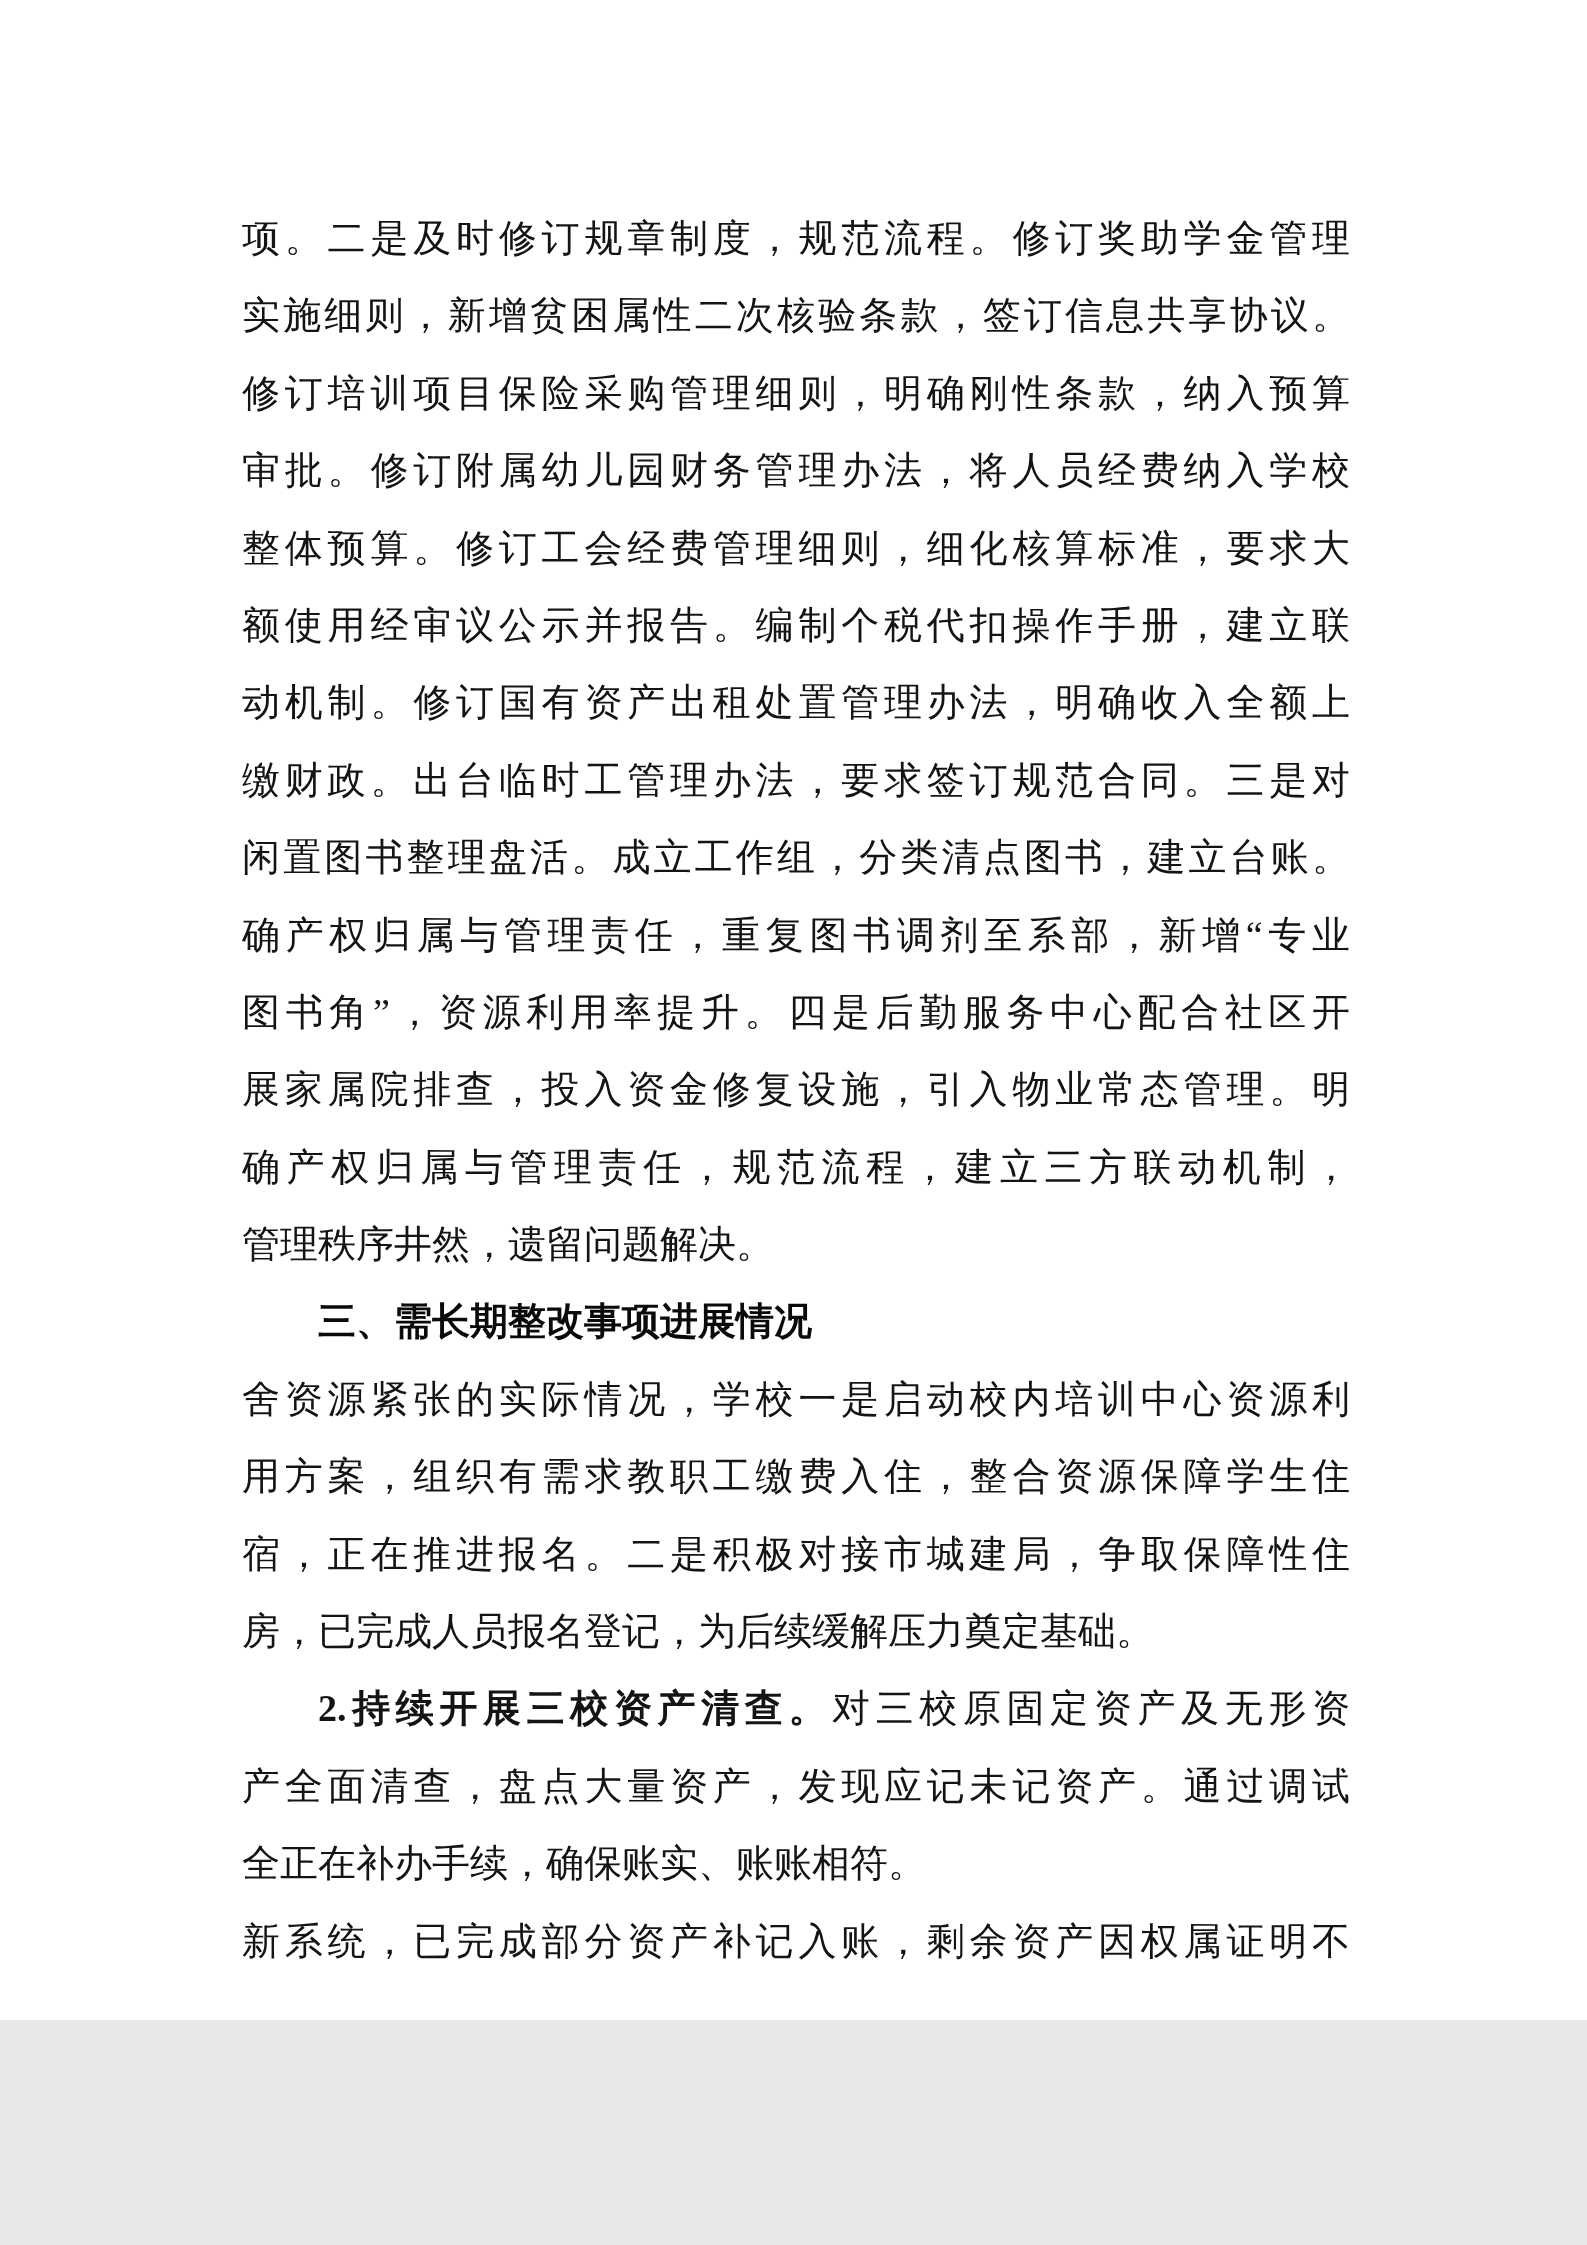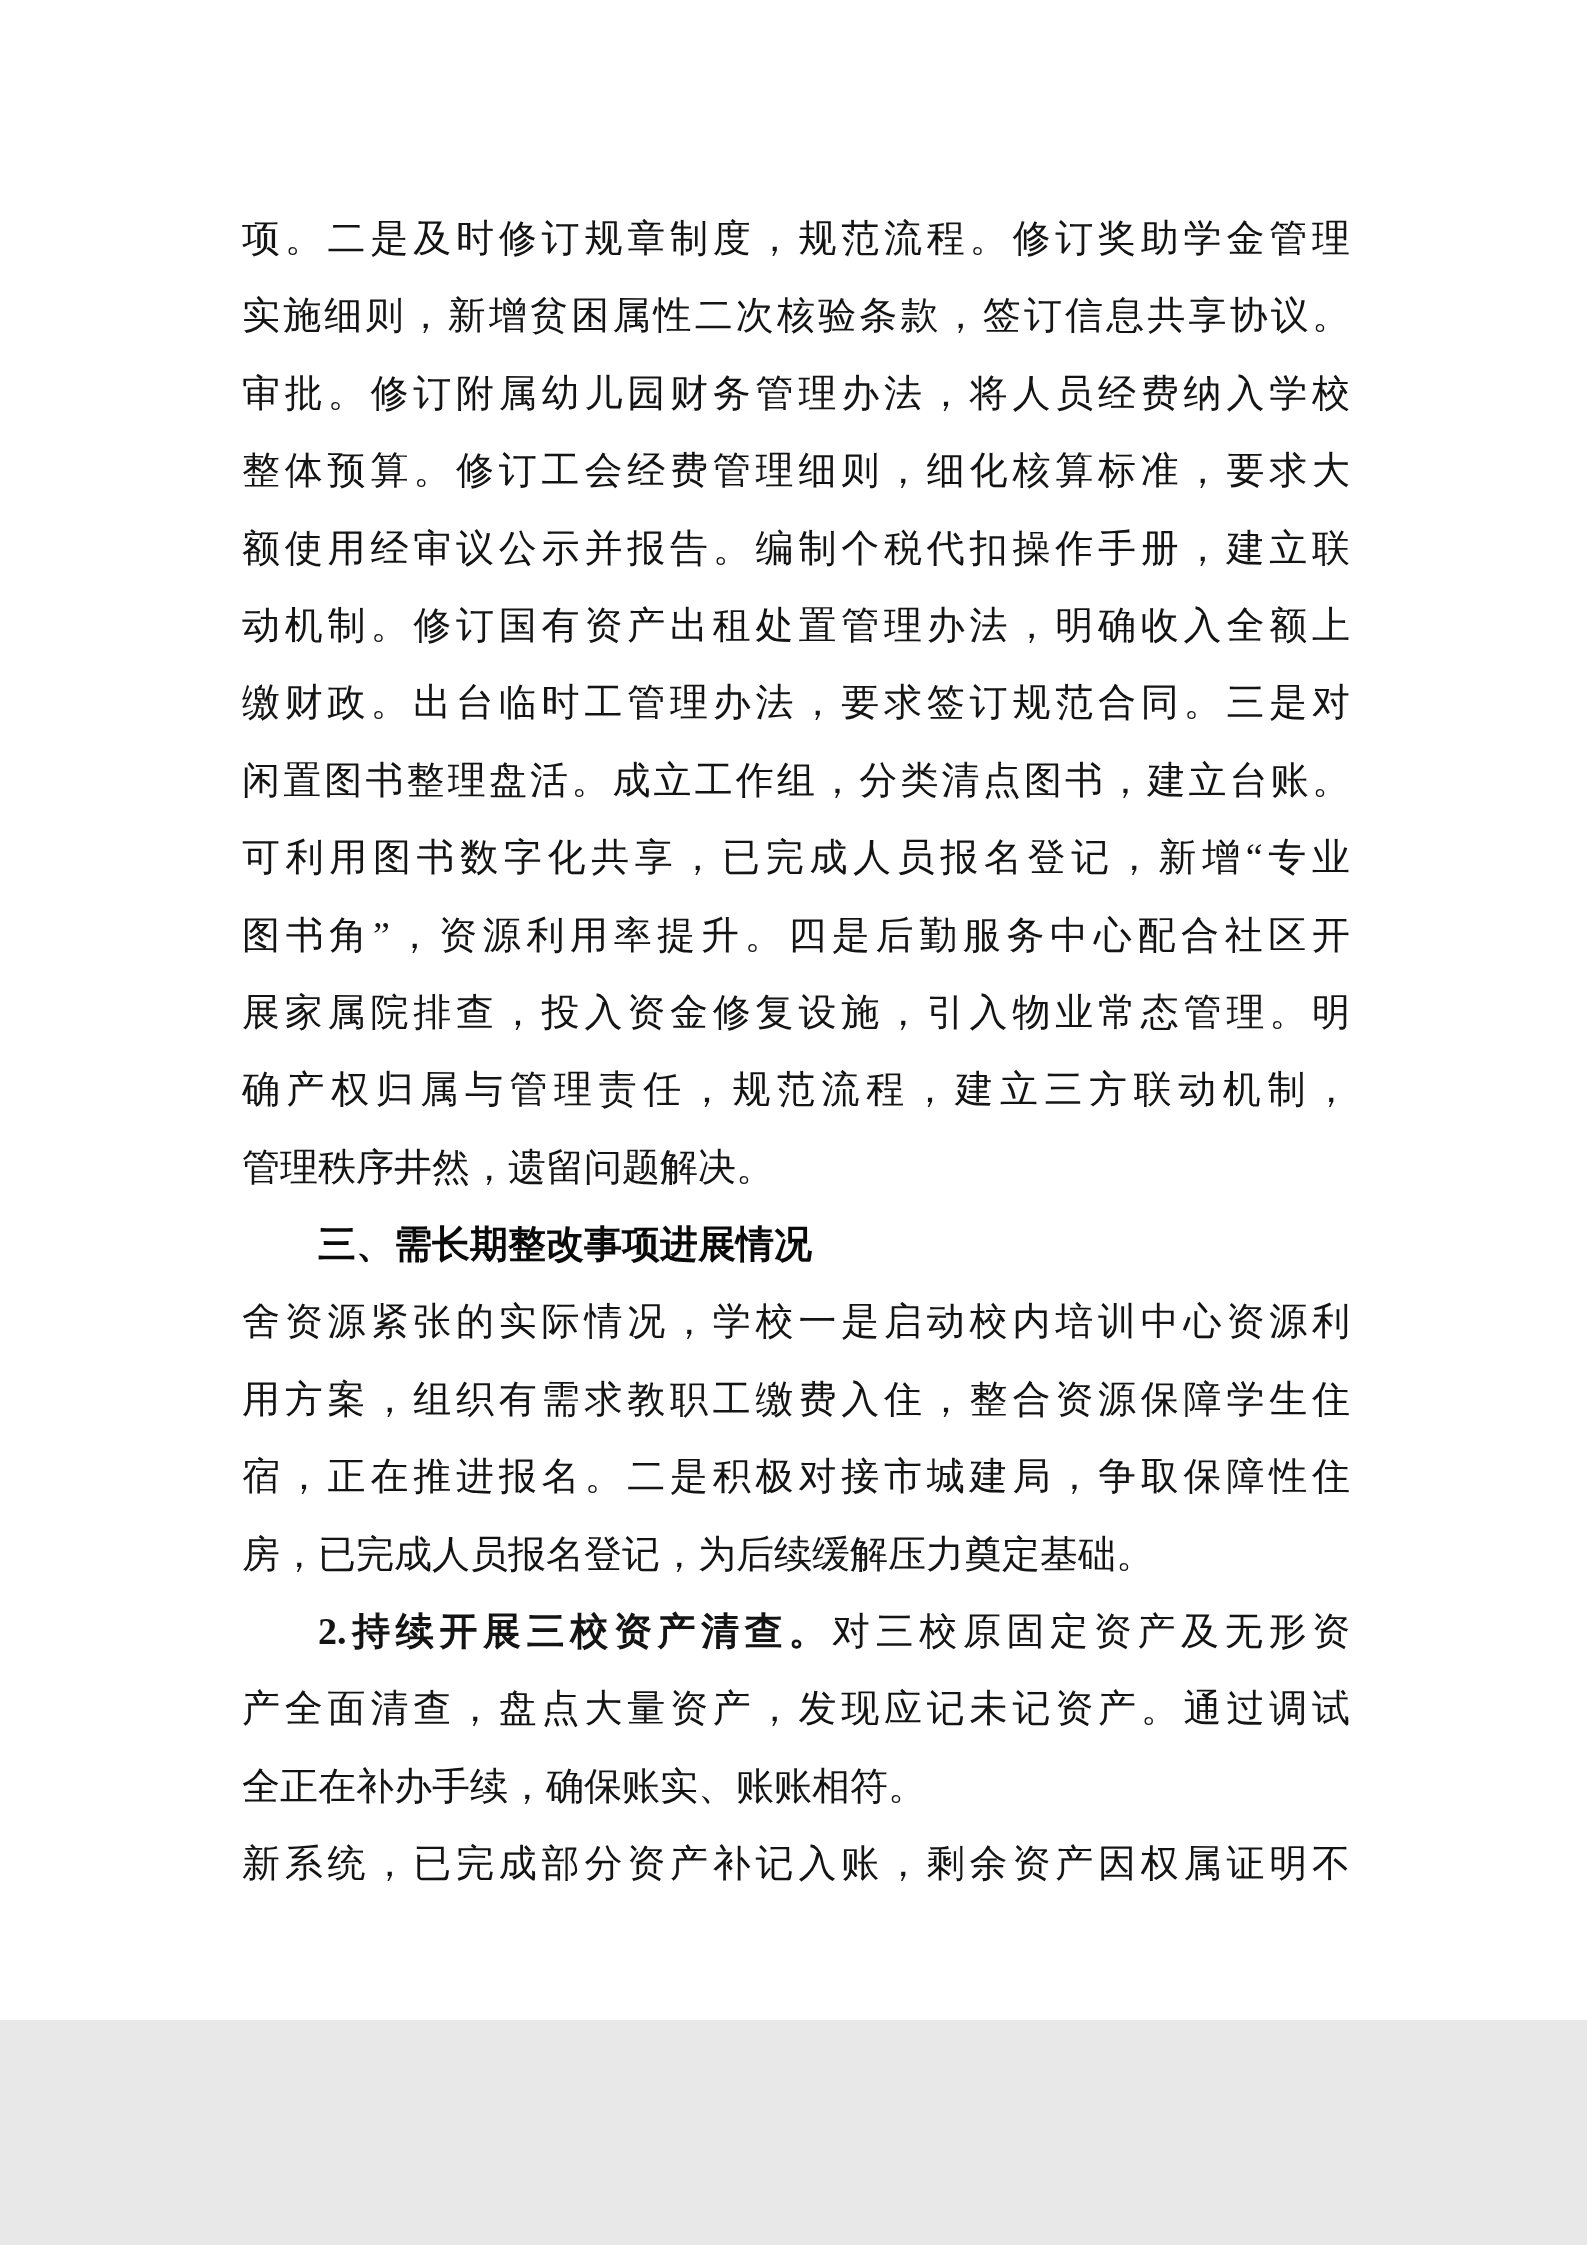--- a/index.html
+++ b/index.html
@@ -51,27 +51,28 @@
     margin-top: 8px;
   }
 </style>
 </head>
 <body>
 
 <div class="page">
   <div class="text-block" id="text-block" style="color: rgb(20, 20, 20);">
       <div class="line full"><span class="seg">项。二是及时修订规章制度，规范流程。修订奖助学金管理</span></div>
       <div class="line full"><span class="seg">实施细则，新增贫困属性二次核验条款，签订信息共享协议。</span></div>
+      <div class="line full"><span class="seg">修订培训项目保险采购管理细则，明确刚性条款，纳入预算</span></div>
       <div class="line full"><span class="seg">审批。修订附属幼儿园财务管理办法，将人员经费纳入学校</span></div>
       <div class="line full"><span class="seg">整体预算。修订工会经费管理细则，细化核算标准，要求大</span></div>
       <div class="line full"><span class="seg">额使用经审议公示并报告。编制个税代扣操作手册，建立联</span></div>
       <div class="line full"><span class="seg">动机制。修订国有资产出租处置管理办法，明确收入全额上</span></div>
       <div class="line full"><span class="seg">缴财政。出台临时工管理办法，要求签订规范合同。三是对</span></div>
       <div class="line full"><span class="seg">闲置图书整理盘活。成立工作组，分类清点图书，建立台账。</span></div>
-      <div class="line full"><span class="seg">可利用图书数字化共享，已完成人员报名登记，新增“专业</span></div>
+      <div class="line full"><span class="seg">确产权归属与管理责任，重复图书调剂至系部，新增“专业</span></div>
       <div class="line full"><span class="seg">图书角”，资源利用率提升。四是后勤服务中心配合社区开</span></div>
       <div class="line full"><span class="seg">展家属院排查，投入资金修复设施，引入物业常态管理。明</span></div>
       <div class="line full"><span class="seg">确产权归属与管理责任，规范流程，建立三方联动机制，</span></div>
       <div class="line end"><span class="seg">管理秩序井然，遗留问题解决。</span></div>
       <div class="line heading indent"><span class="seg bold">三、需长期整改事项进展情况</span></div>
       <div class="line full"><span class="seg">舍资源紧张的实际情况，学校一是启动校内培训中心资源利</span></div>
       <div class="line full"><span class="seg">用方案，组织有需求教职工缴费入住，整合资源保障学生住</span></div>
       <div class="line full"><span class="seg">宿，正在推进报名。二是积极对接市城建局，争取保障性住</span></div>
       <div class="line end"><span class="seg">房，已完成人员报名登记，为后续缓解压力奠定基础。</span></div>
       <div class="line full indent"><span class="seg bold">2.持续开展三校资产清查。</span><span class="seg">对三校原固定资产及无形资</span></div>

